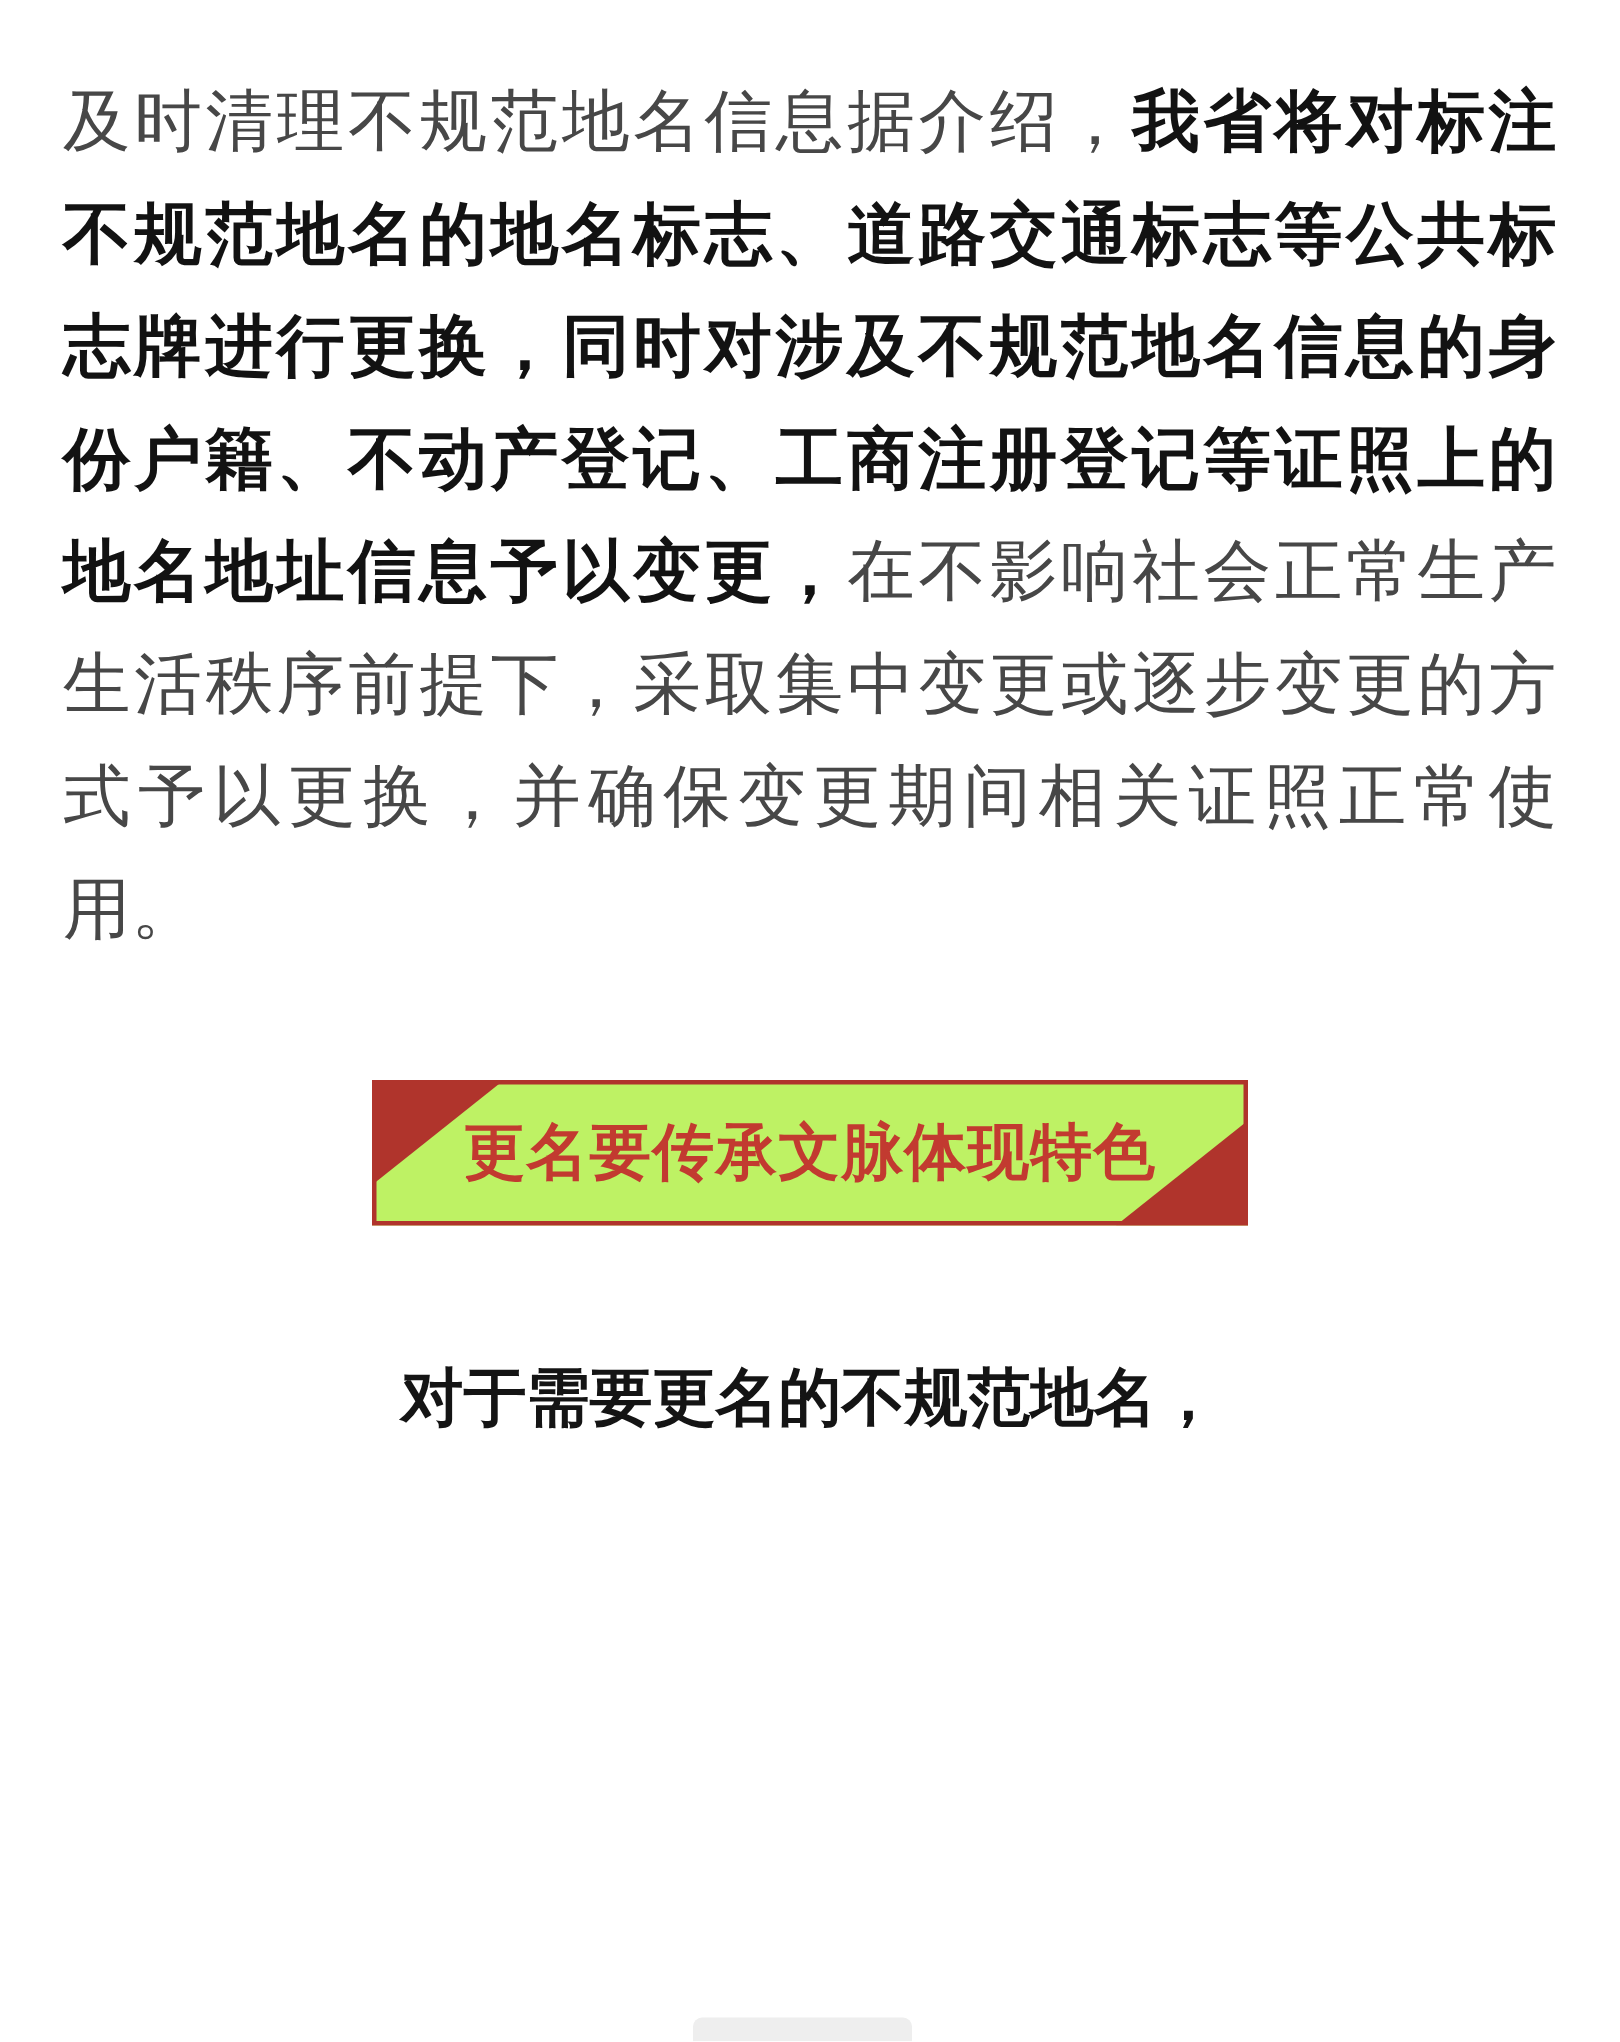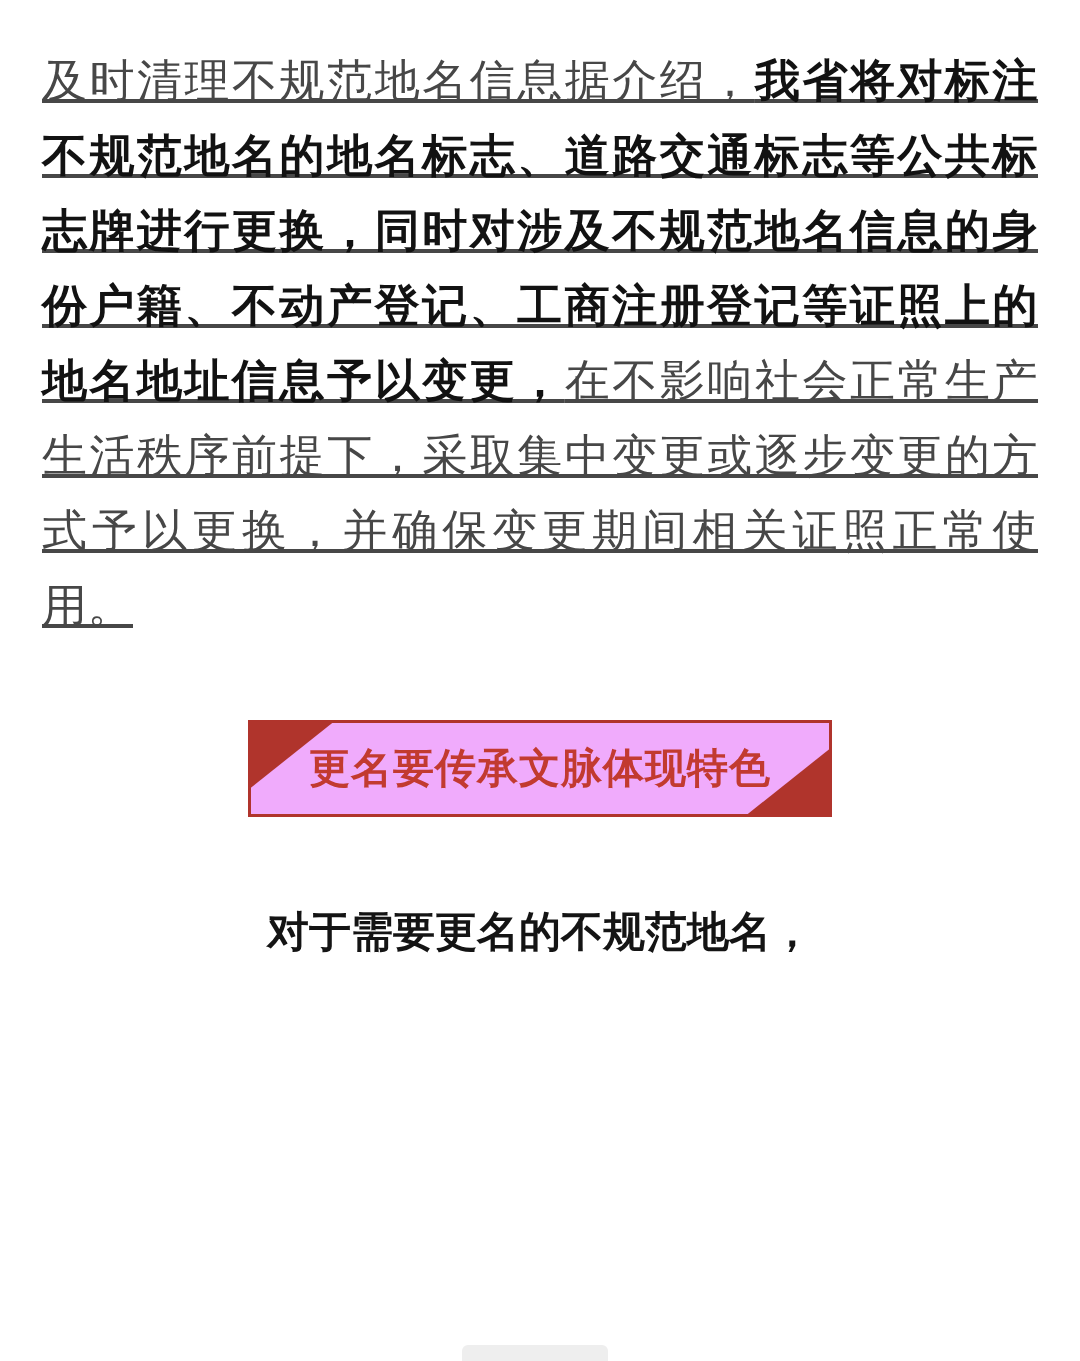--- a/index.html
+++ b/index.html
@@ -19,33 +19,32 @@
   }
   .body-text {
     margin: 0 0 75px 0;
     font-size: 45px;
     line-height: 75px;
     color: #474747;
     text-align: justify;
     text-justify: inter-character;
     word-break: break-all;
     letter-spacing: 0.5px;
-    text-decoration: underline;
   }
   .body-text .emph {
     font-weight: bold;
     color: #121212;
   }
   .banner {
     position: relative;
     width: 578px;
     height: 91px;
     border: 3px solid #b0342c;
     margin: 77px auto 0 auto;
-    background: #f0abfc;
+    background: #bef264;
   }
   .tri {
     position: absolute;
     width: 88px;
     height: 70px;
     background: #b0342c;
   }
   .tri-tl {
     top: -3px;
     left: -3px;

